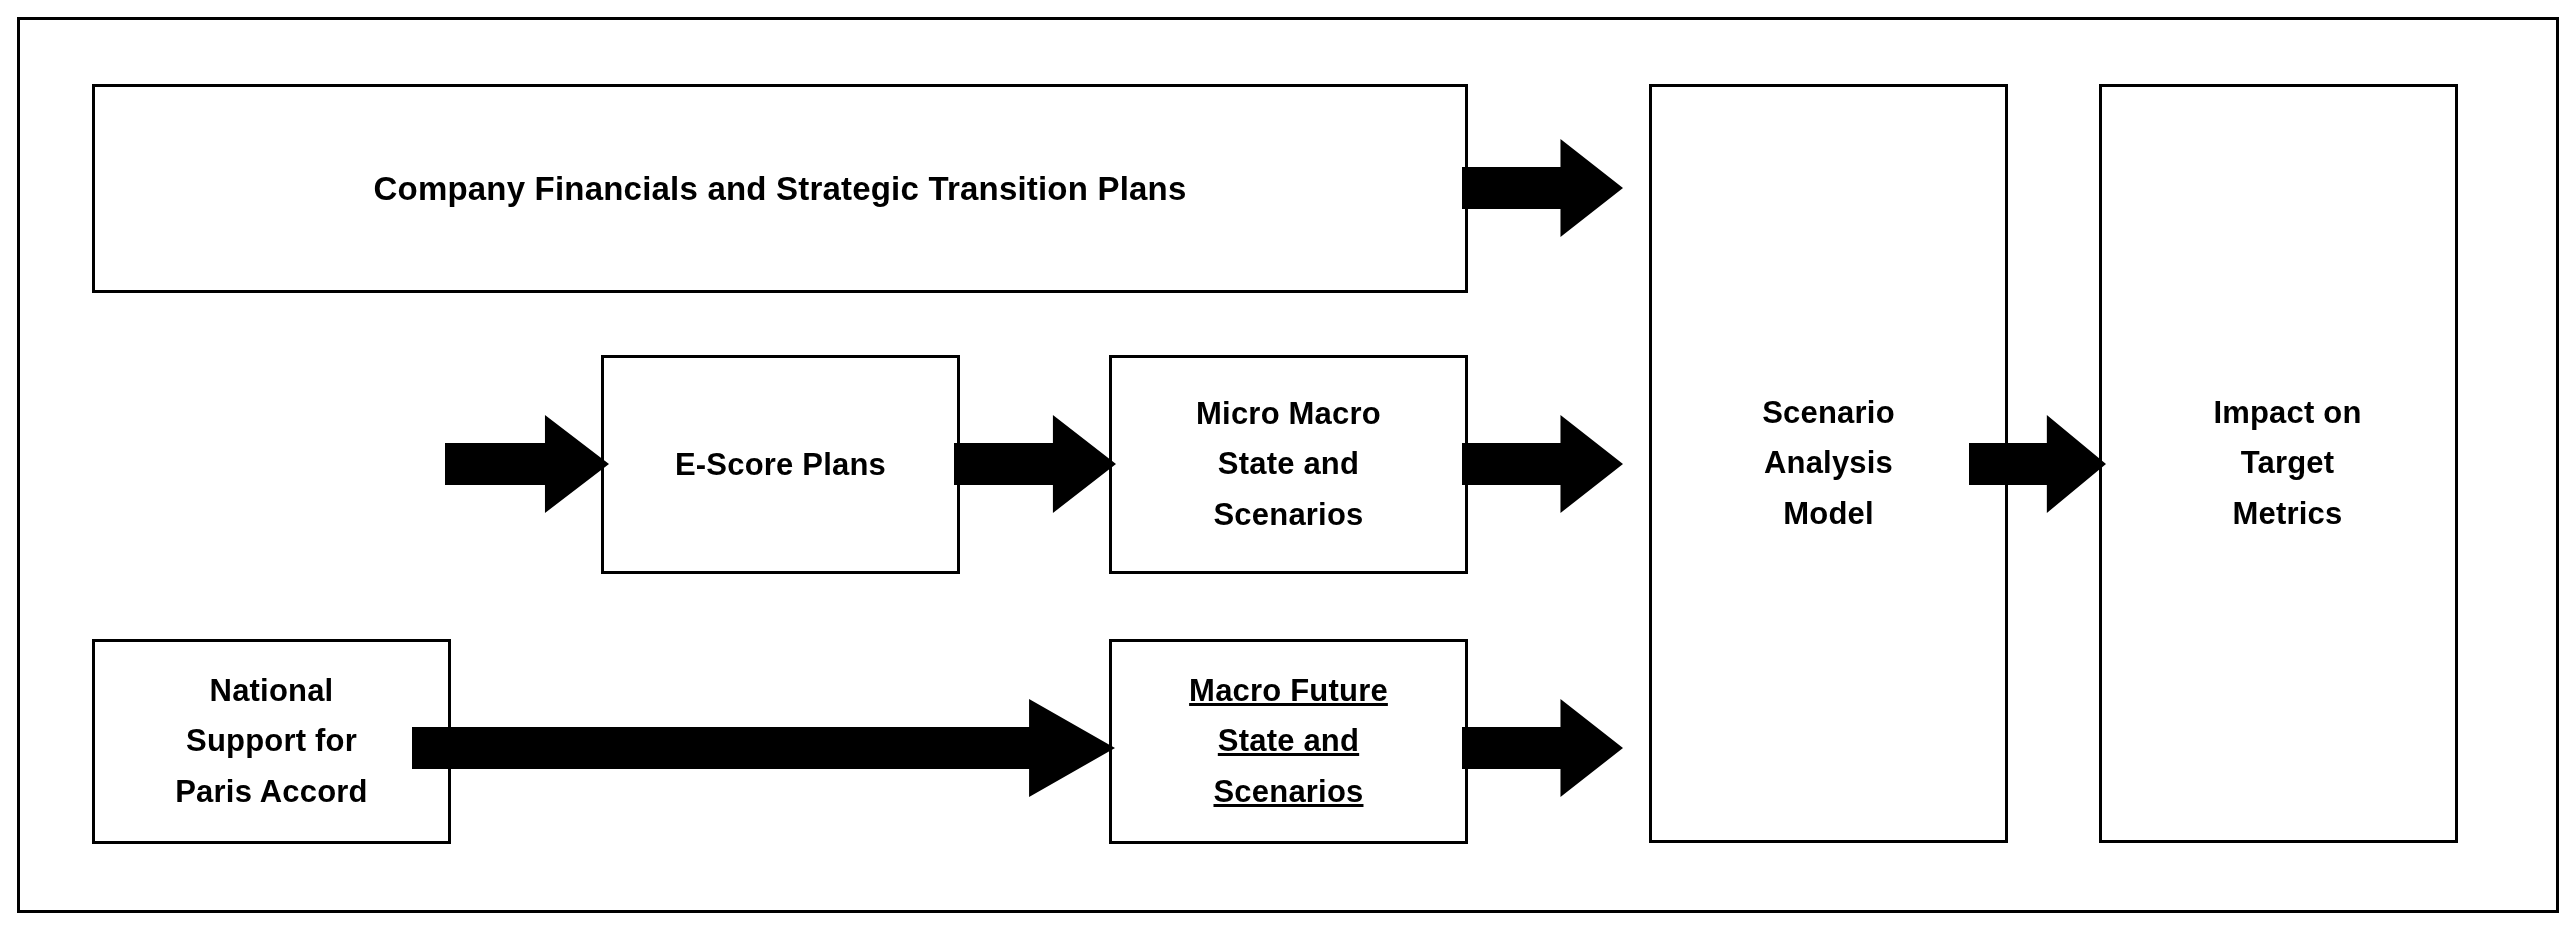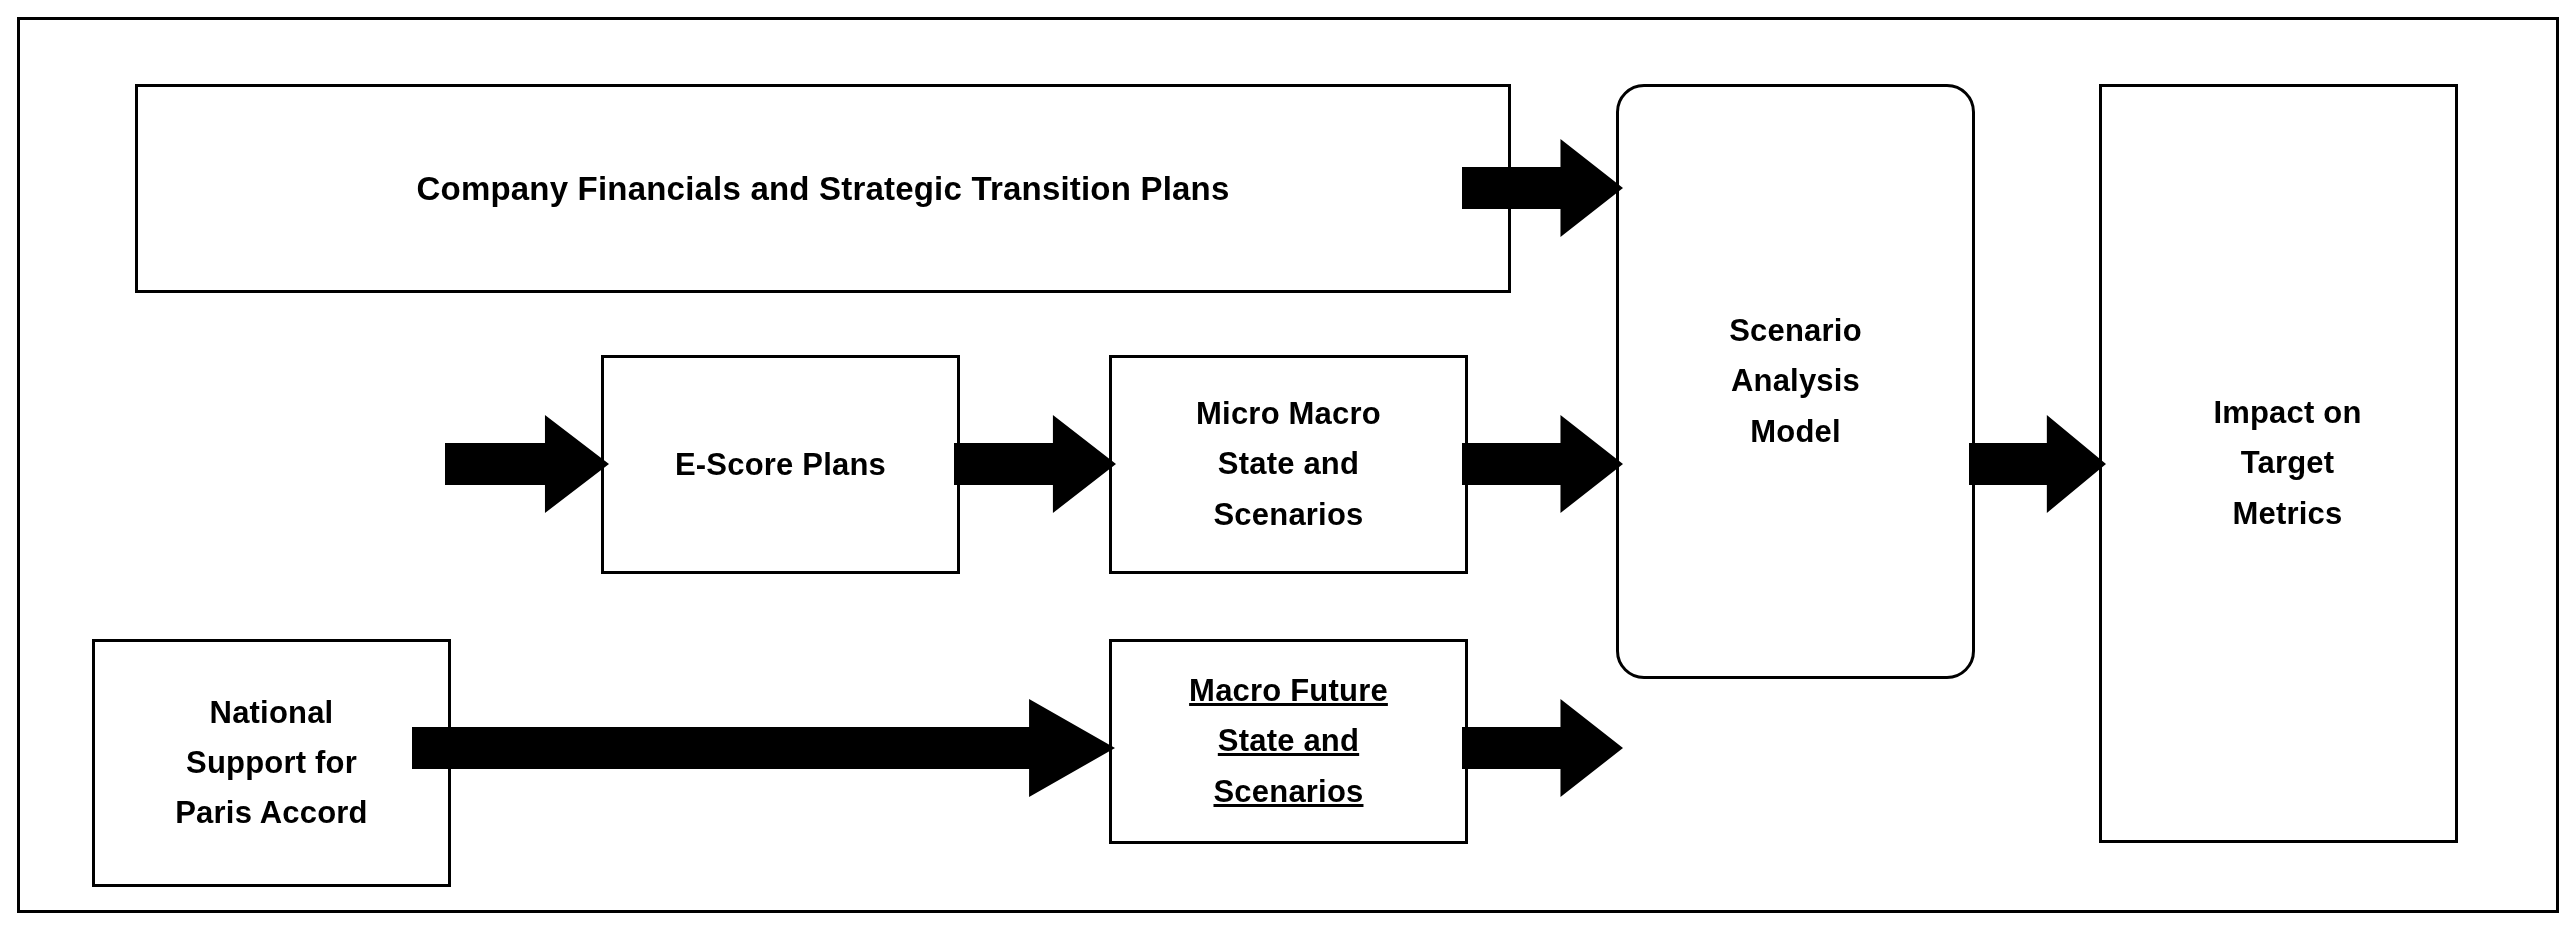--- a/index.html
+++ b/index.html
@@ -38,31 +38,31 @@
   .node .label{
     font-weight:bold;
     color:#000000;
     line-height:1.62;
     letter-spacing:0.2px;
     white-space:pre-line;
     padding:0 7.8px;
   }
 
   
-  #node-financials{ left:92px; top:84px; width:1376px; height:209px;margin-left:43px; }
+  #node-financials{ left:92px; top:84px; width:1376px; height:209px; }
   #node-financials .label{ font-size:33px; }
 
   #node-sdg{ left:92px; top:355px; width:359px; height:219px; }
   #node-escore{ left:601px; top:355px; width:359px; height:219px; }
   #node-micro{ left:1109px; top:355px; width:359px; height:219px; }
 
-  #node-national{ left:92px; top:639px; width:359px; height:248px; }
+  #node-national{ left:92px; top:639px; width:359px; height:205px; }
   #node-macro{ left:1109px; top:639px; width:359px; height:205px;text-decoration:underline; }
 
-  #node-scenario{ left:1616px; top:84px; width:359px; height:595px;border-radius:28px; }
+  #node-scenario{ left:1649px; top:84px; width:359px; height:759px; }
   #node-impact{ left:2099px; top:84px; width:359px; height:759px;padding-left:18px; }
 
   #node-sdg .label,
   #node-escore .label,
   #node-micro .label,
   #node-national .label,
   #node-macro .label,
   #node-scenario .label,
   #node-impact .label{ font-size:31px; }
 

